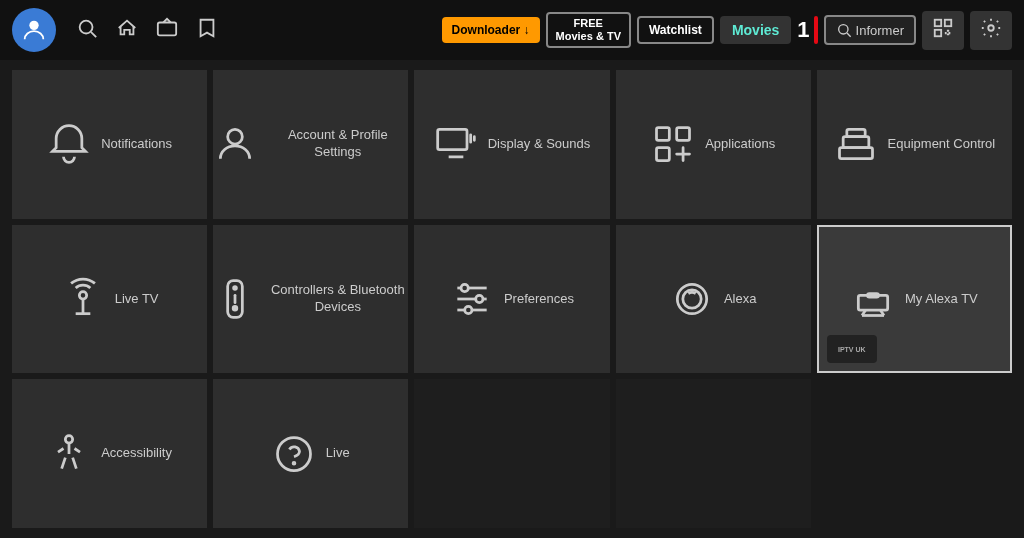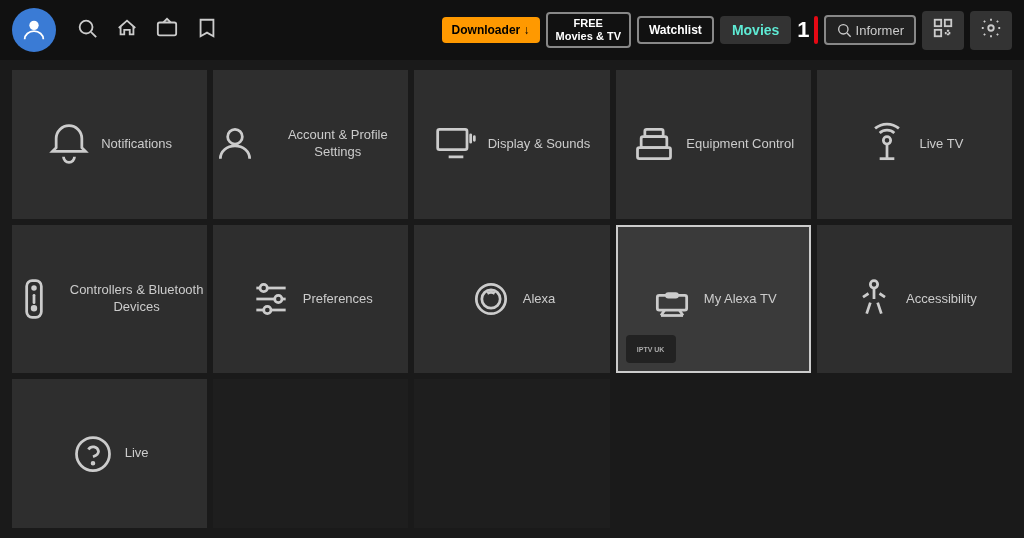--- a/index.html
+++ b/index.html
@@ -293,20 +293,31 @@
     <div class="icon-wrap">
       <svg viewBox="0 0 24 24">
         <rect x="2" y="4" width="16" height="11" rx="1"></rect>
         <path d="M10 19h4M8 19h8"></path>
         <path d="M20 7v4M22 8v2" stroke-linecap="round"></path>
       </svg>
     </div>
     <span class="label">Display &amp; Sounds</span>
   </div>
 
+  <div class="grid-item">
+    <div class="icon-wrap">
+      <svg viewBox="0 0 24 24">
+        <rect x="3" y="3" width="7" height="7" rx="1"></rect>
+        <rect x="14" y="3" width="7" height="7" rx="1"></rect>
+        <rect x="3" y="14" width="7" height="7" rx="1"></rect>
+        <path d="M14 17.5h7M17.5 14v7" stroke-linecap="round"></path>
+      </svg>
+    </div>
+    <span class="label">Applications</span>
+  </div>
 
   <div class="grid-item">
     <div class="icon-wrap">
       <svg viewBox="0 0 24 24">
         <rect x="3" y="14" width="18" height="6" rx="1"></rect>
         <rect x="5" y="8" width="14" height="6" rx="1"></rect>
         <rect x="7" y="4" width="10" height="4" rx="1"></rect>
       </svg>
     </div>
     <span class="label">Equipment Control</span>

